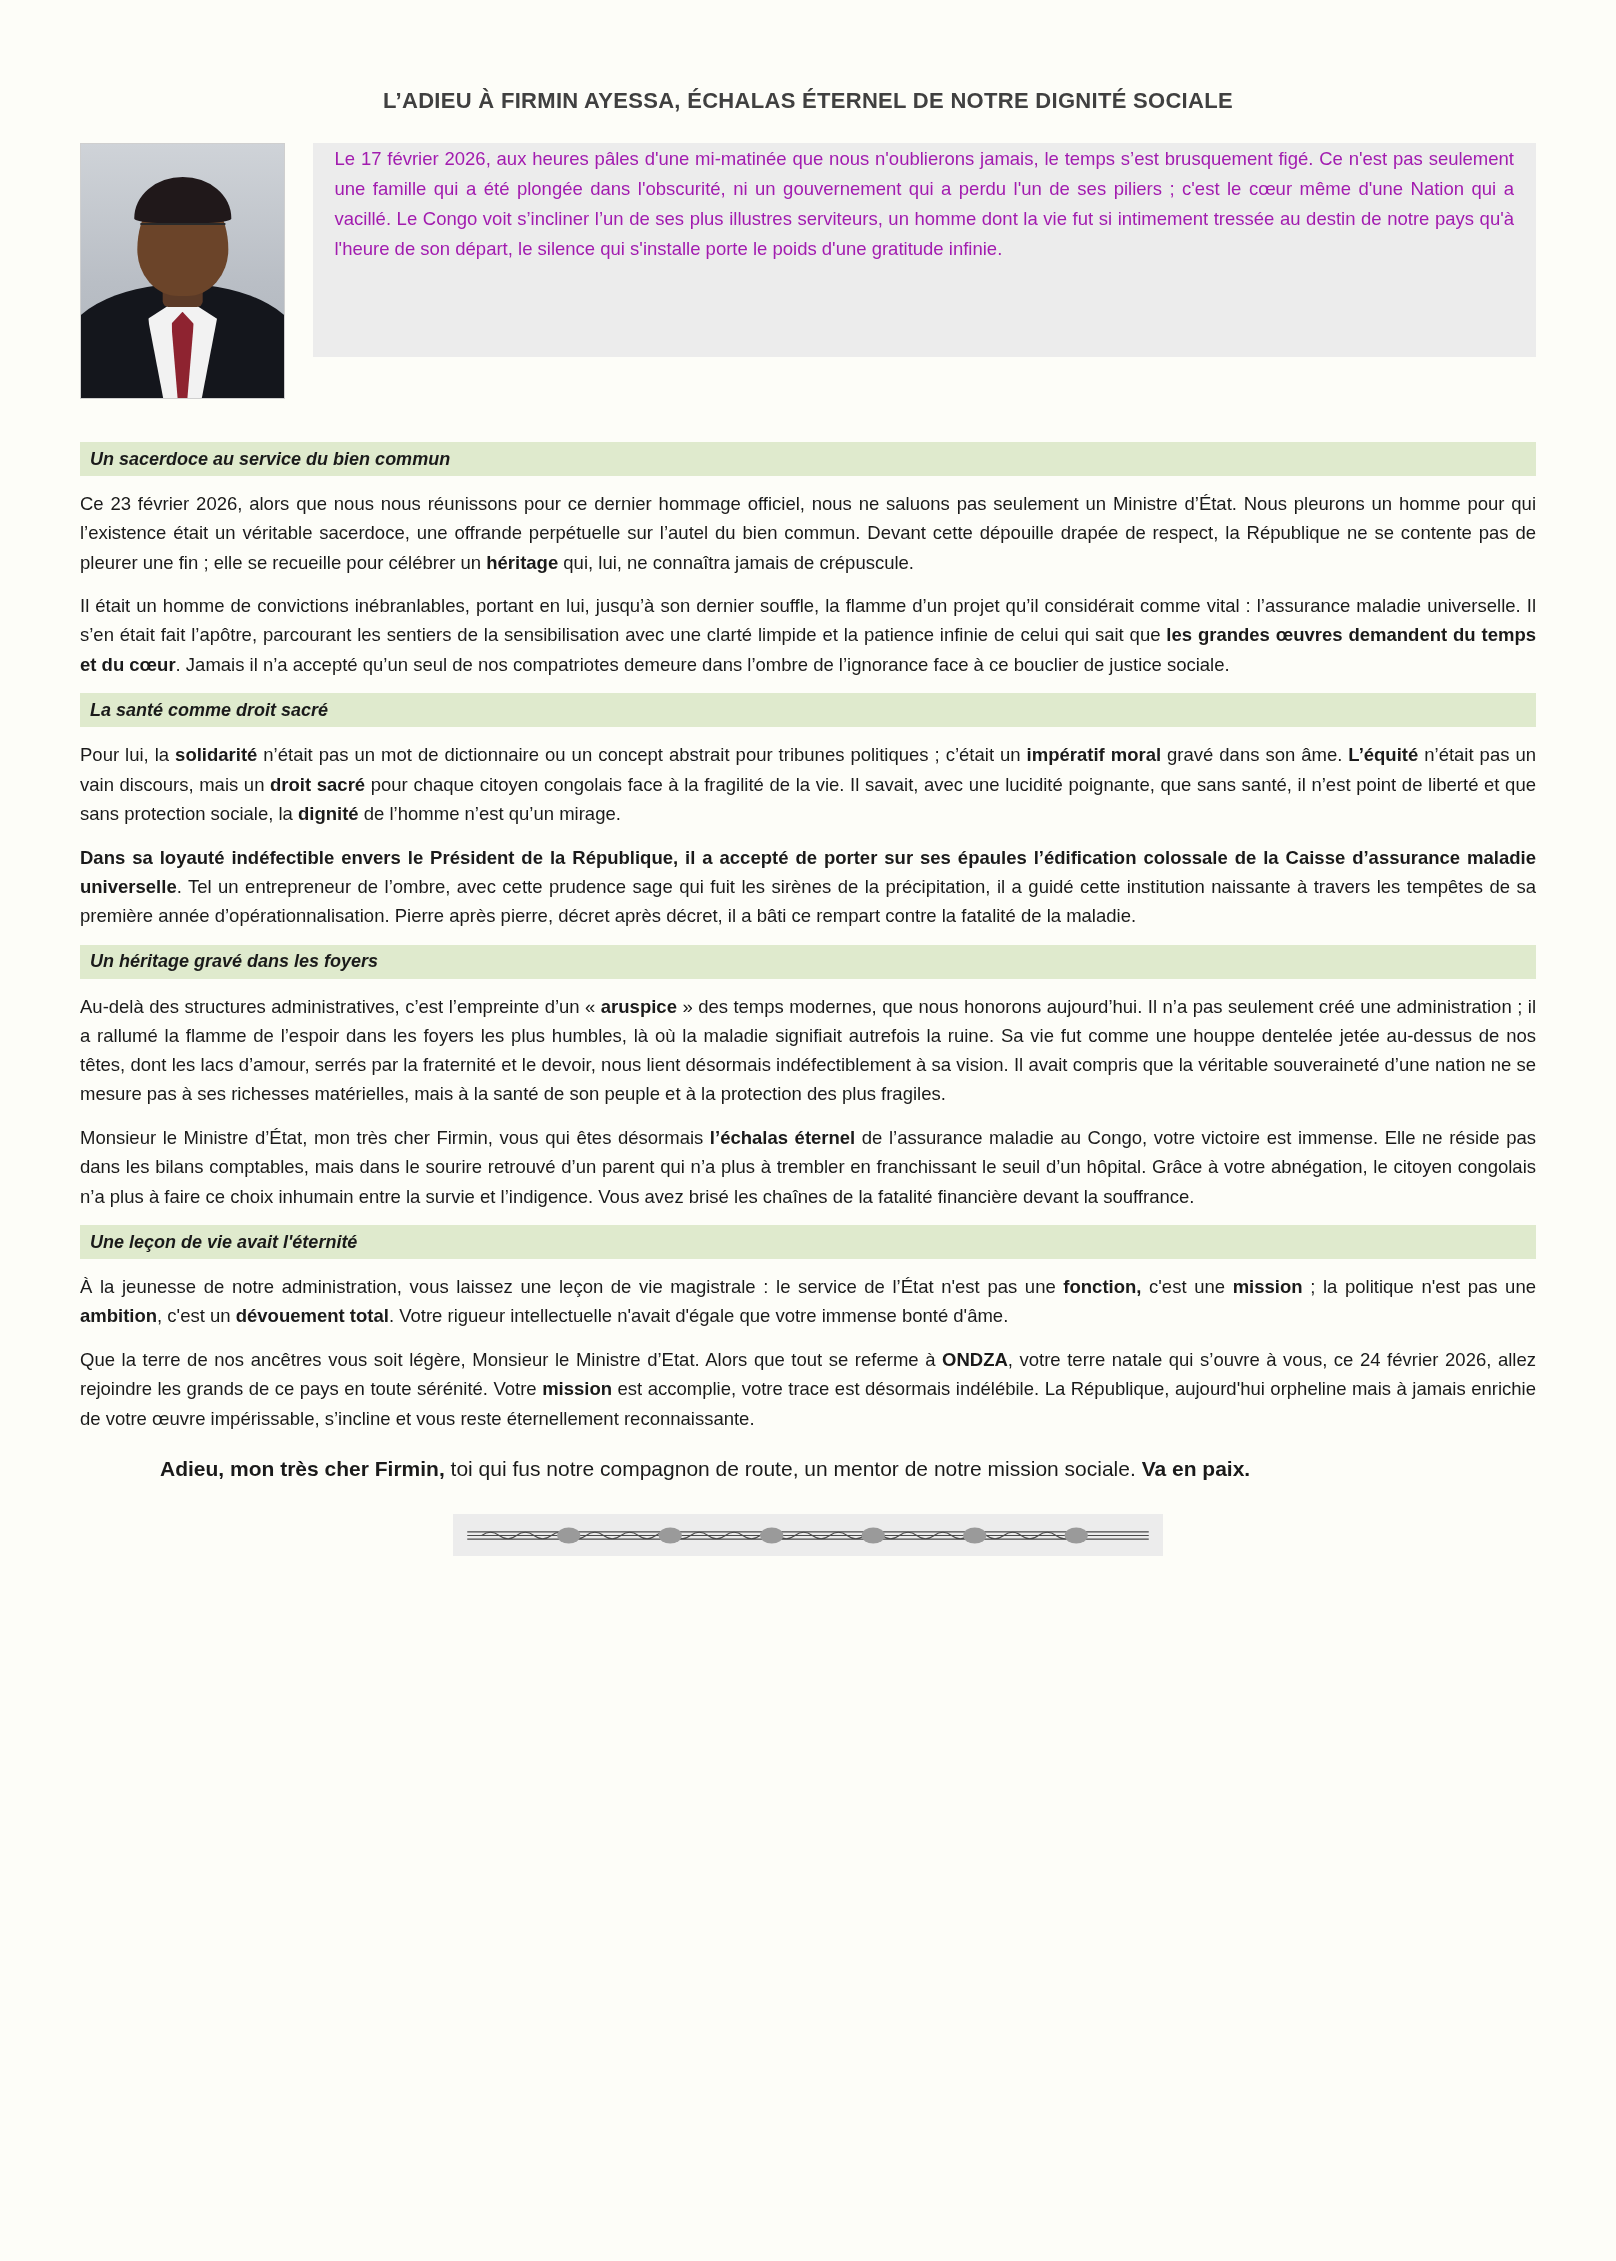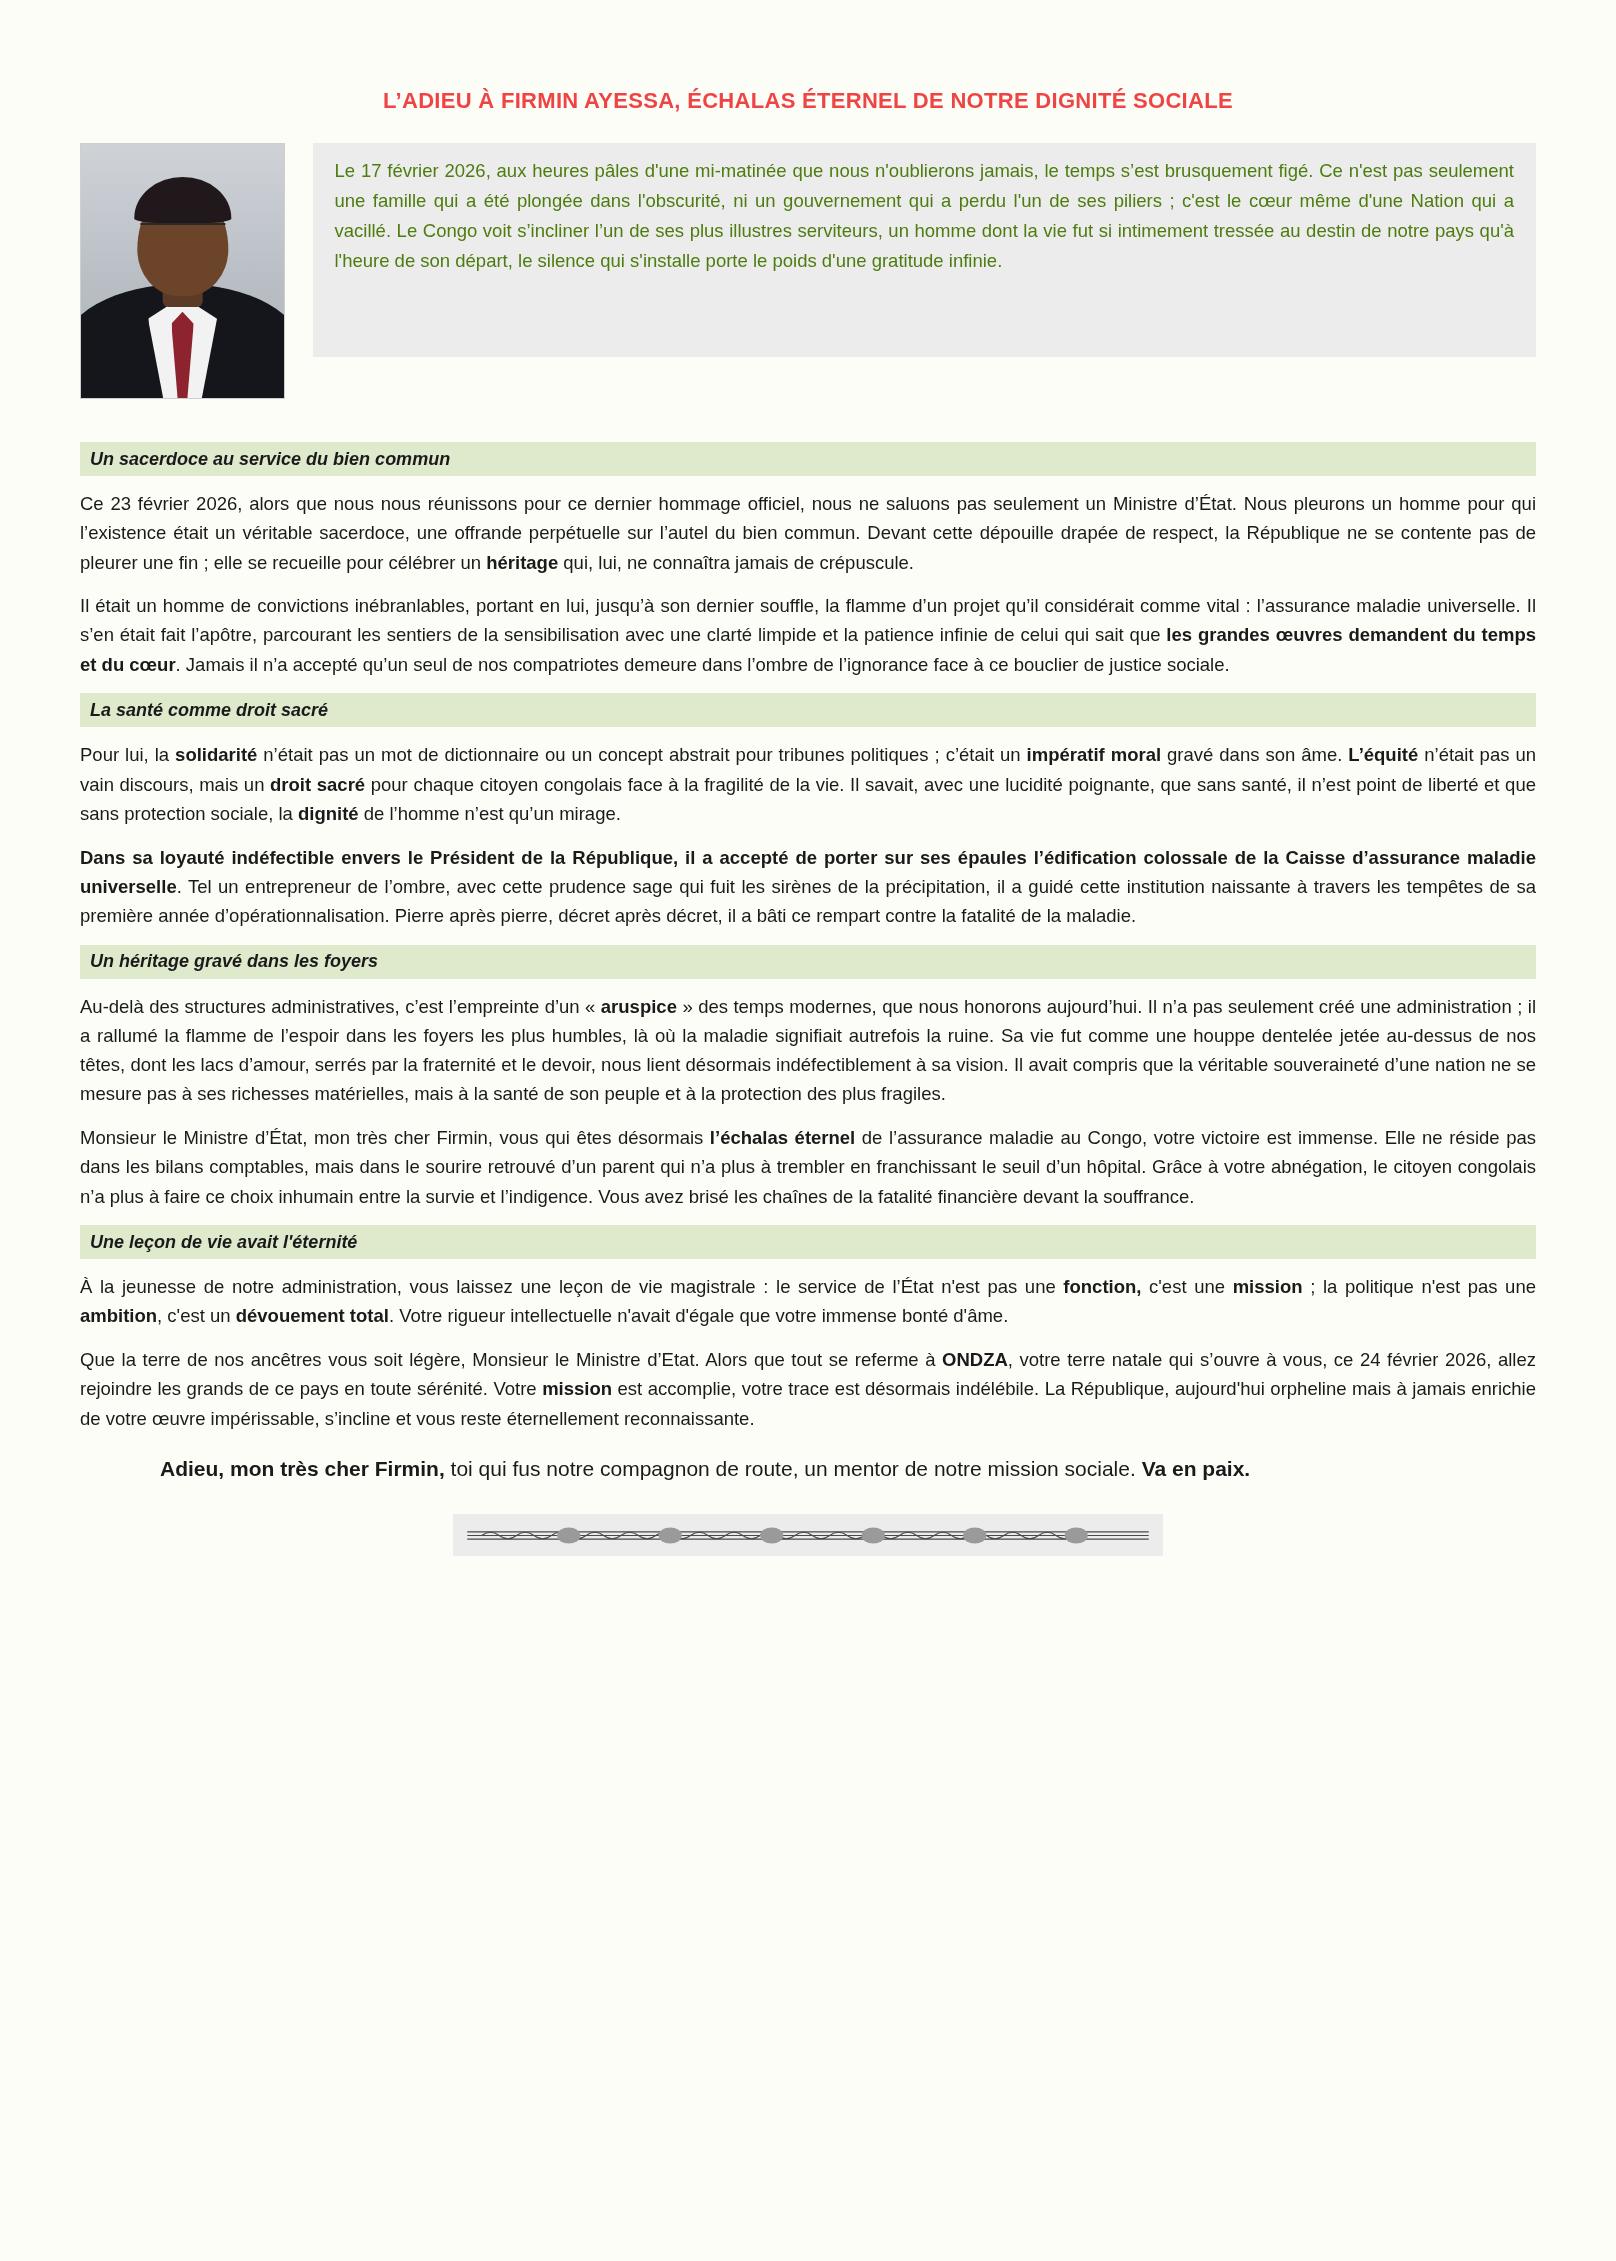--- a/index.html
+++ b/index.html
@@ -17,21 +17,21 @@
     min-height: 2261px;
     background: #fdfdf8;
     box-sizing: border-box;
     padding: 51px 80px 29px 80px;
     position: relative;
   }
   .doc-title {
     text-align: center;
     font-size: 22px;
     font-weight: bold;
-    color: #ef4444;
+    color: #404040;
     letter-spacing: 0.3px;
     margin: 36px 0 27.5px 0;
     line-height: 1.3;
   }
   .intro-row {
     display: flex;
     align-items: flex-start;
     gap: 27.5px;
     margin-bottom: 43px;
   }
@@ -93,25 +93,25 @@
   }
   .portrait .glasses {
     position: absolute;
     left: 50%; transform: translateX(-50%);
     top: 31%; width: 42%; height: 8%;
     border-top: 2.2px solid #2a2a2a;
   }
   .intro-box {
     flex: 1 1 auto;
     background: #ececec;
-    padding: 13px 22px 22px 22px;
+    padding: 1px 22px 22px 22px;
     font-size: 18.5px;
     line-height: 1.62;
     text-align: justify;
-    color: #4d7c0f;
+    color: #a21caf;
     min-height: 214px;
     box-sizing: border-box;
   }
   .section-head {
     background: #dfeacd;
     font-size: 18px;
     font-style: italic;
     font-weight: bold;
     padding: 6.5px 10px;
     margin: 4px 0 13px 0;

